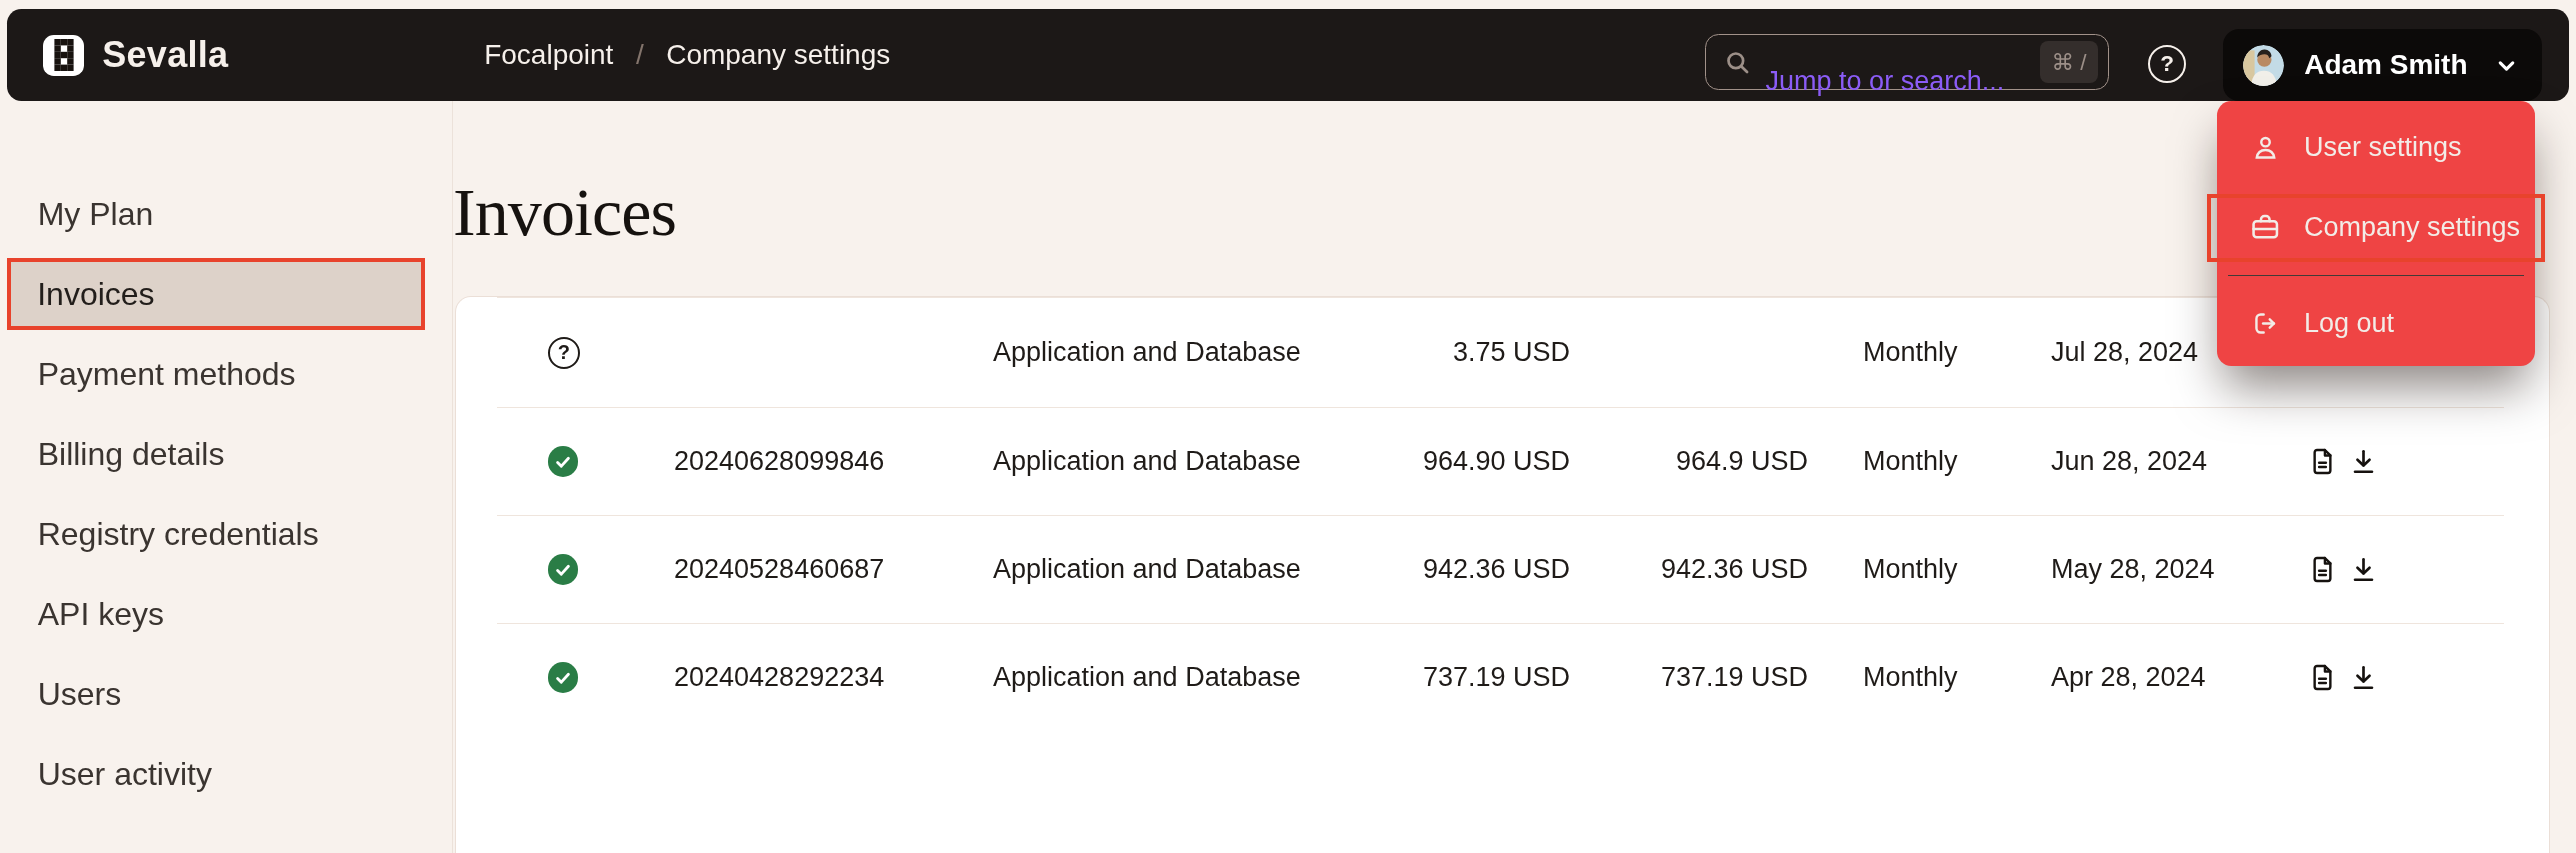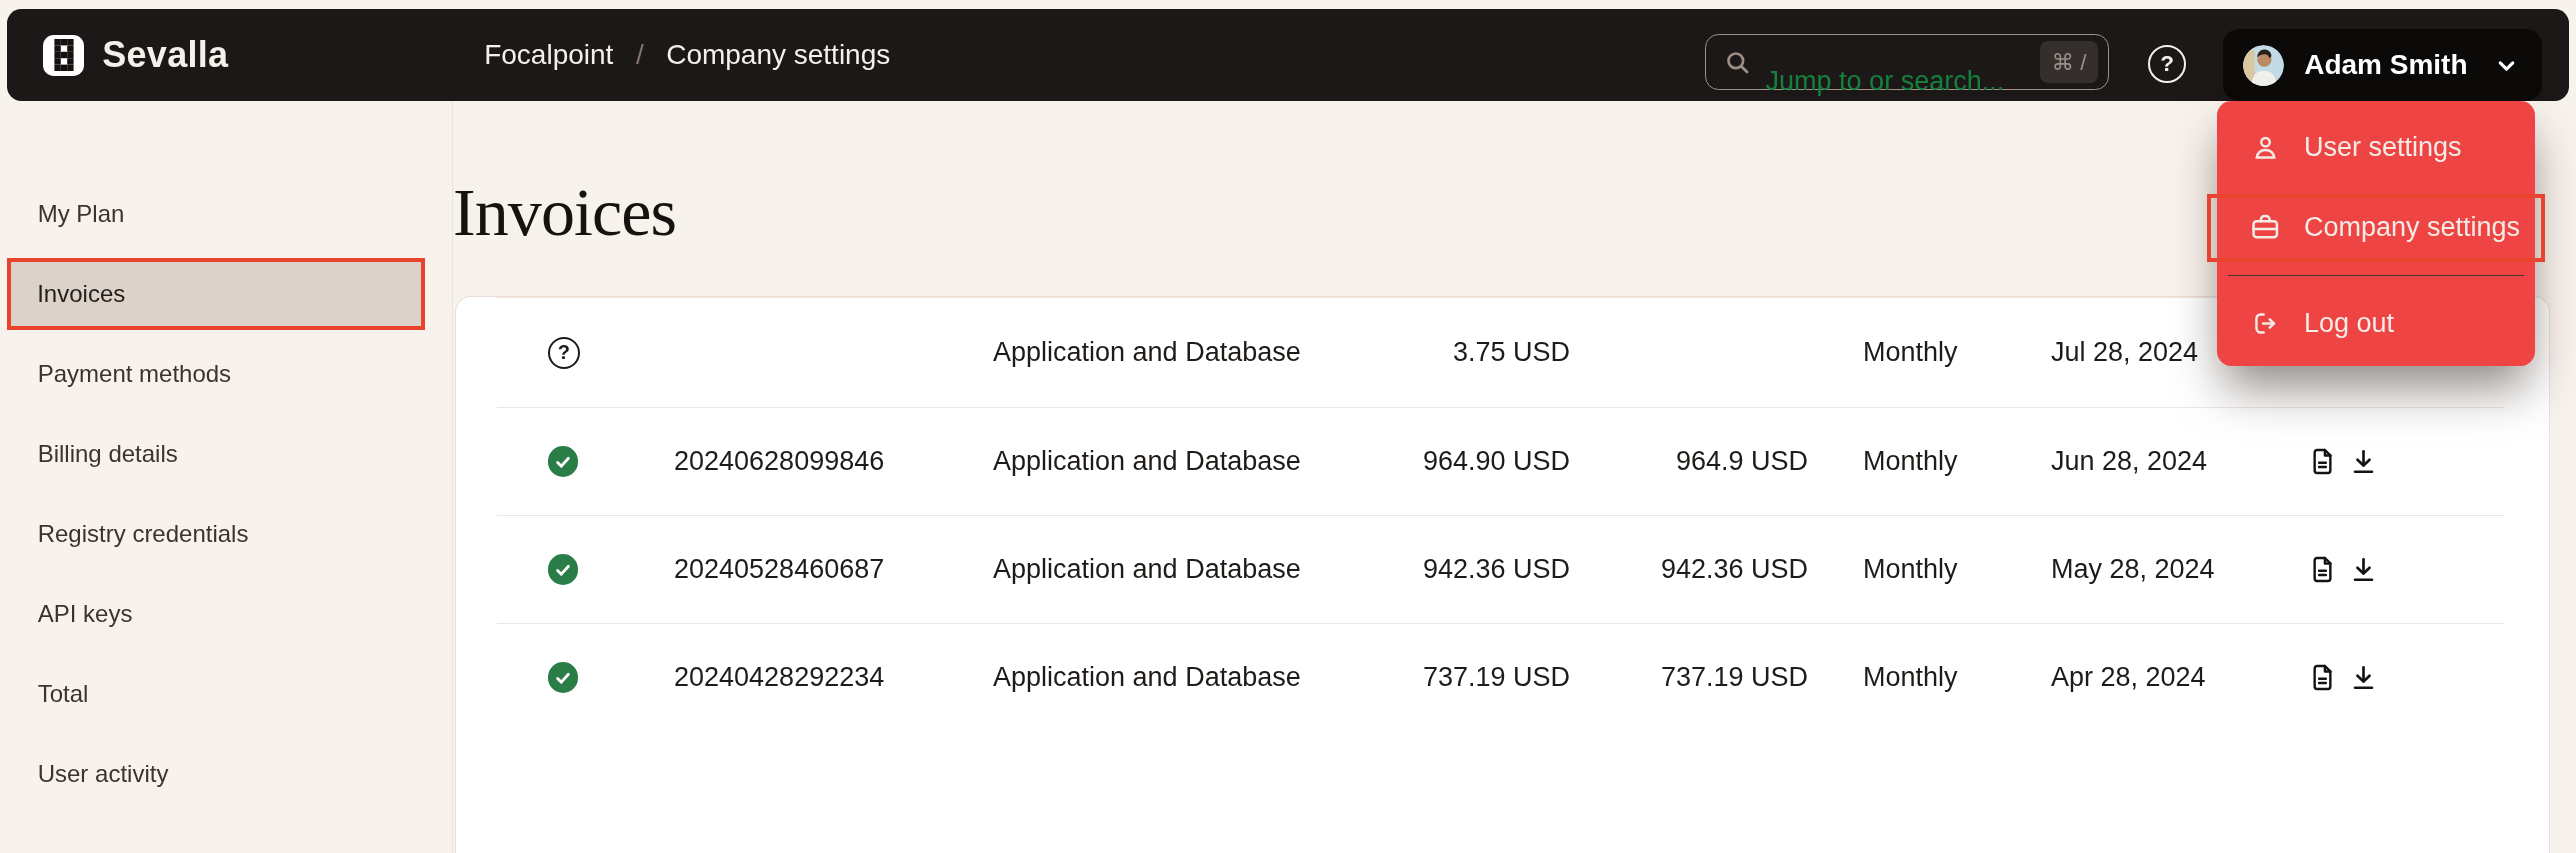--- a/index.html
+++ b/index.html
@@ -17,21 +17,21 @@
   .brand{position:absolute;left:36px;top:0;height:92px;display:flex;align-items:center;gap:18px;}
   .logo{width:41px;height:41px;background:#ffffff;border-radius:10.8px;display:flex;align-items:center;justify-content:center;}
   .brand-name{color:#f6f0eb;font-size:36px;font-weight:bold;letter-spacing:0.3px;}
   .breadcrumb{position:absolute;left:477px;top:0;height:92px;display:flex;align-items:center;gap:22.5px;font-size:28px;color:#f6f0eb;}
   .crumb-sep{color:#83746c;}
   .search-box{
     position:absolute;left:1698px;top:25px;width:404px;height:56px;box-sizing:border-box;
     border:1.8px solid #a2928a;border-radius:13.5px;display:flex;align-items:center;
     padding:0 10px 0 18px;gap:14.4px;
   }
-  .search-placeholder{color:#15803d;font-size:27px;flex:1;white-space:nowrap;margin-top:38px;}
+  .search-placeholder{color:#8b5cf6;font-size:27px;flex:1;white-space:nowrap;margin-top:38px;}
   .kbd-badge{background:#342e2c;color:#9c8f88;font-size:22.5px;padding:7.2px 11.7px;border-radius:8px;white-space:nowrap;}
   .help-btn{
     position:absolute;left:2141px;top:36px;width:38px;height:38px;box-sizing:border-box;
     border:2.7px solid #f6f0eb;border-radius:50%;color:#f6f0eb;
     display:flex;align-items:center;justify-content:center;font-size:22.5px;font-weight:bold;
   }
   .user-btn{
     position:absolute;left:2216px;top:20px;width:319px;height:72px;box-sizing:border-box;
     background:#0c0a09;border-radius:16px;display:flex;align-items:center;
     padding:0 23.4px 0 20px;gap:20px;
@@ -47,21 +47,21 @@
   .menu-item{height:57px;display:flex;align-items:center;gap:23.4px;padding:0 0 0 33px;color:#f2ece7;font-size:27px;white-space:nowrap;}
   .menu-item.mi-company{margin-top:22.5px;}
   .menu-divider{border-top:1.8px solid #413b38;margin:19px 10.8px;}
   .menu-annotation{
     position:absolute;left:-10px;top:93px;width:338px;height:68px;box-sizing:border-box;
     border:4.5px solid #e8432c;z-index:60;pointer-events:none;
   }
   .mi-icon{display:flex;align-items:center;justify-content:center;width:30.5px;}
   
   .sidebar{position:absolute;left:7.2px;top:178px;width:418px;display:flex;flex-direction:column;gap:8px;z-index:5;}
-  .side-item{height:72px;box-sizing:border-box;display:flex;align-items:center;padding-left:30.5px;font-size:24px;color:#3a3430;white-space:nowrap;}
+  .side-item{height:72px;box-sizing:border-box;display:flex;align-items:center;padding-left:30.5px;font-size:32px;color:#3a3430;white-space:nowrap;}
   .side-item.selected{background:#ddd2c9;border:4.5px solid #e8432c;padding-left:26px;color:#221e1b;}
   
   .page-title{
     position:absolute;left:453px;top:173px;z-index:2;
     font-family:"Liberation Serif","DejaVu Serif",serif;
     font-size:68px;color:#16120f;letter-spacing:-0.9px;
   }
   .sidebar-divider{position:absolute;left:452px;top:101px;width:0.9px;height:753px;background:#ece2da;}
   .card{
     position:absolute;left:455px;top:296px;width:2095px;height:557px;box-sizing:border-box;
@@ -207,21 +207,21 @@
   <div class="side-item">
       <span>Billing details</span>
     </div>
   <div class="side-item">
       <span>Registry credentials</span>
     </div>
   <div class="side-item">
       <span>API keys</span>
     </div>
   <div class="side-item">
-      <span>Total</span>
+      <span>Users</span>
     </div>
   <div class="side-item">
       <span>User activity</span>
     </div>
 </div>
 
 <div class="sidebar-divider"></div>
 
 <div class="page-title">Invoices</div>
 

